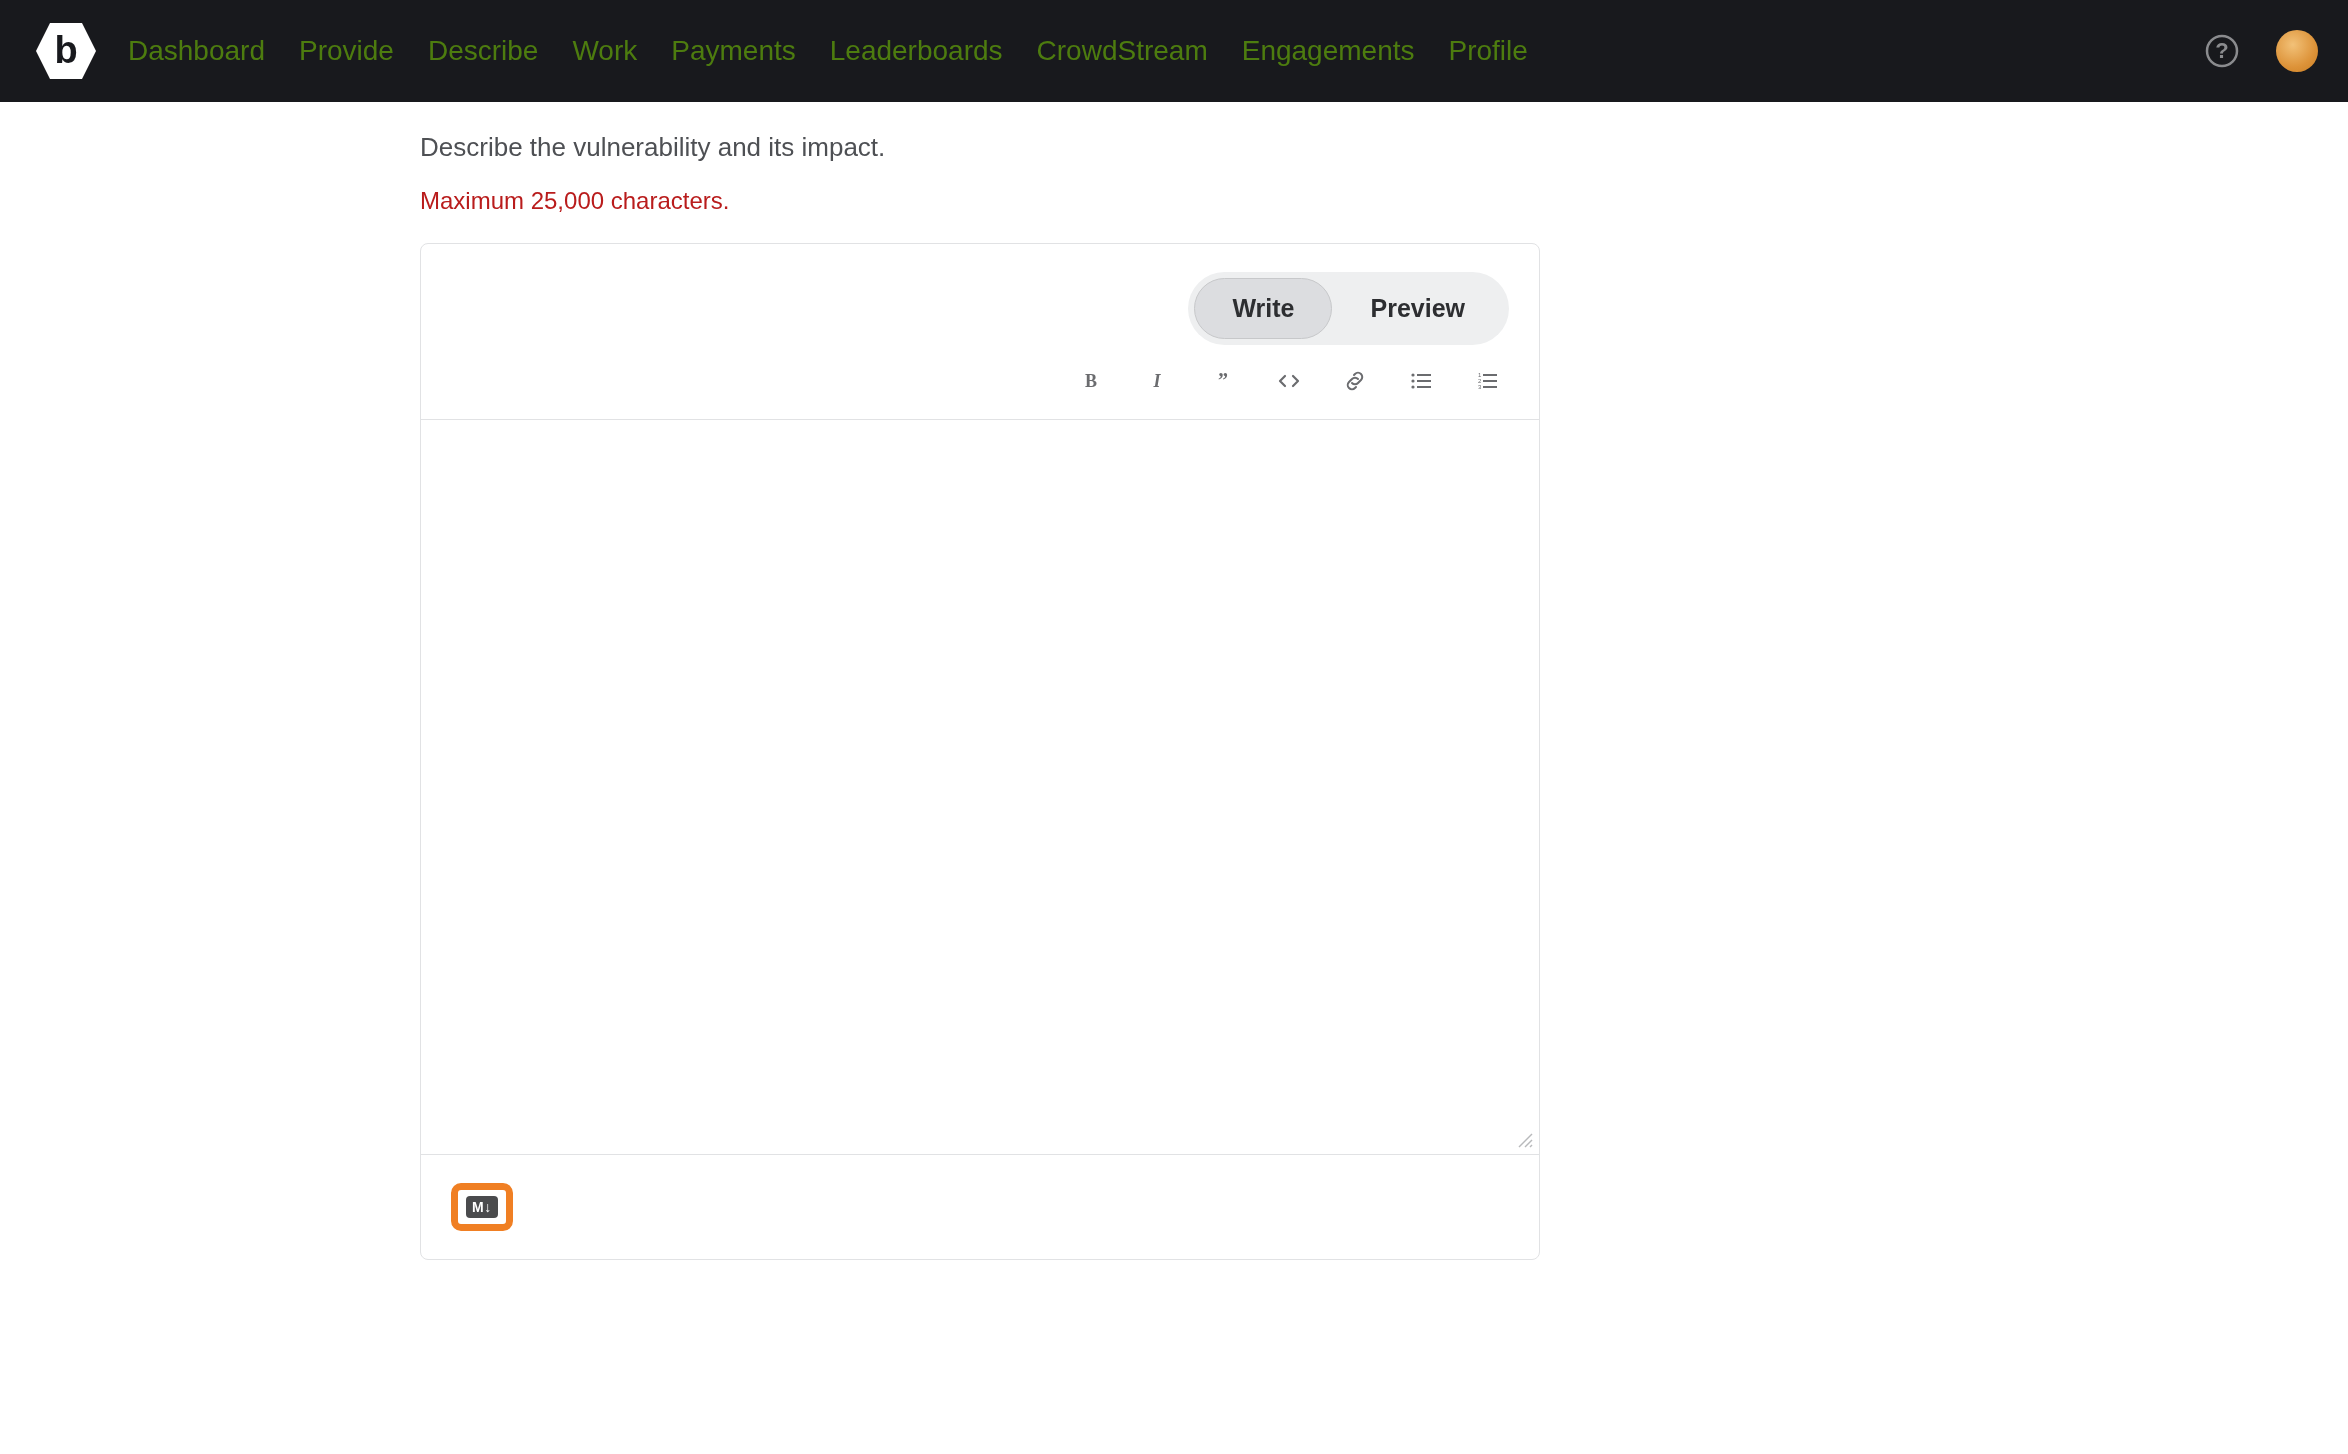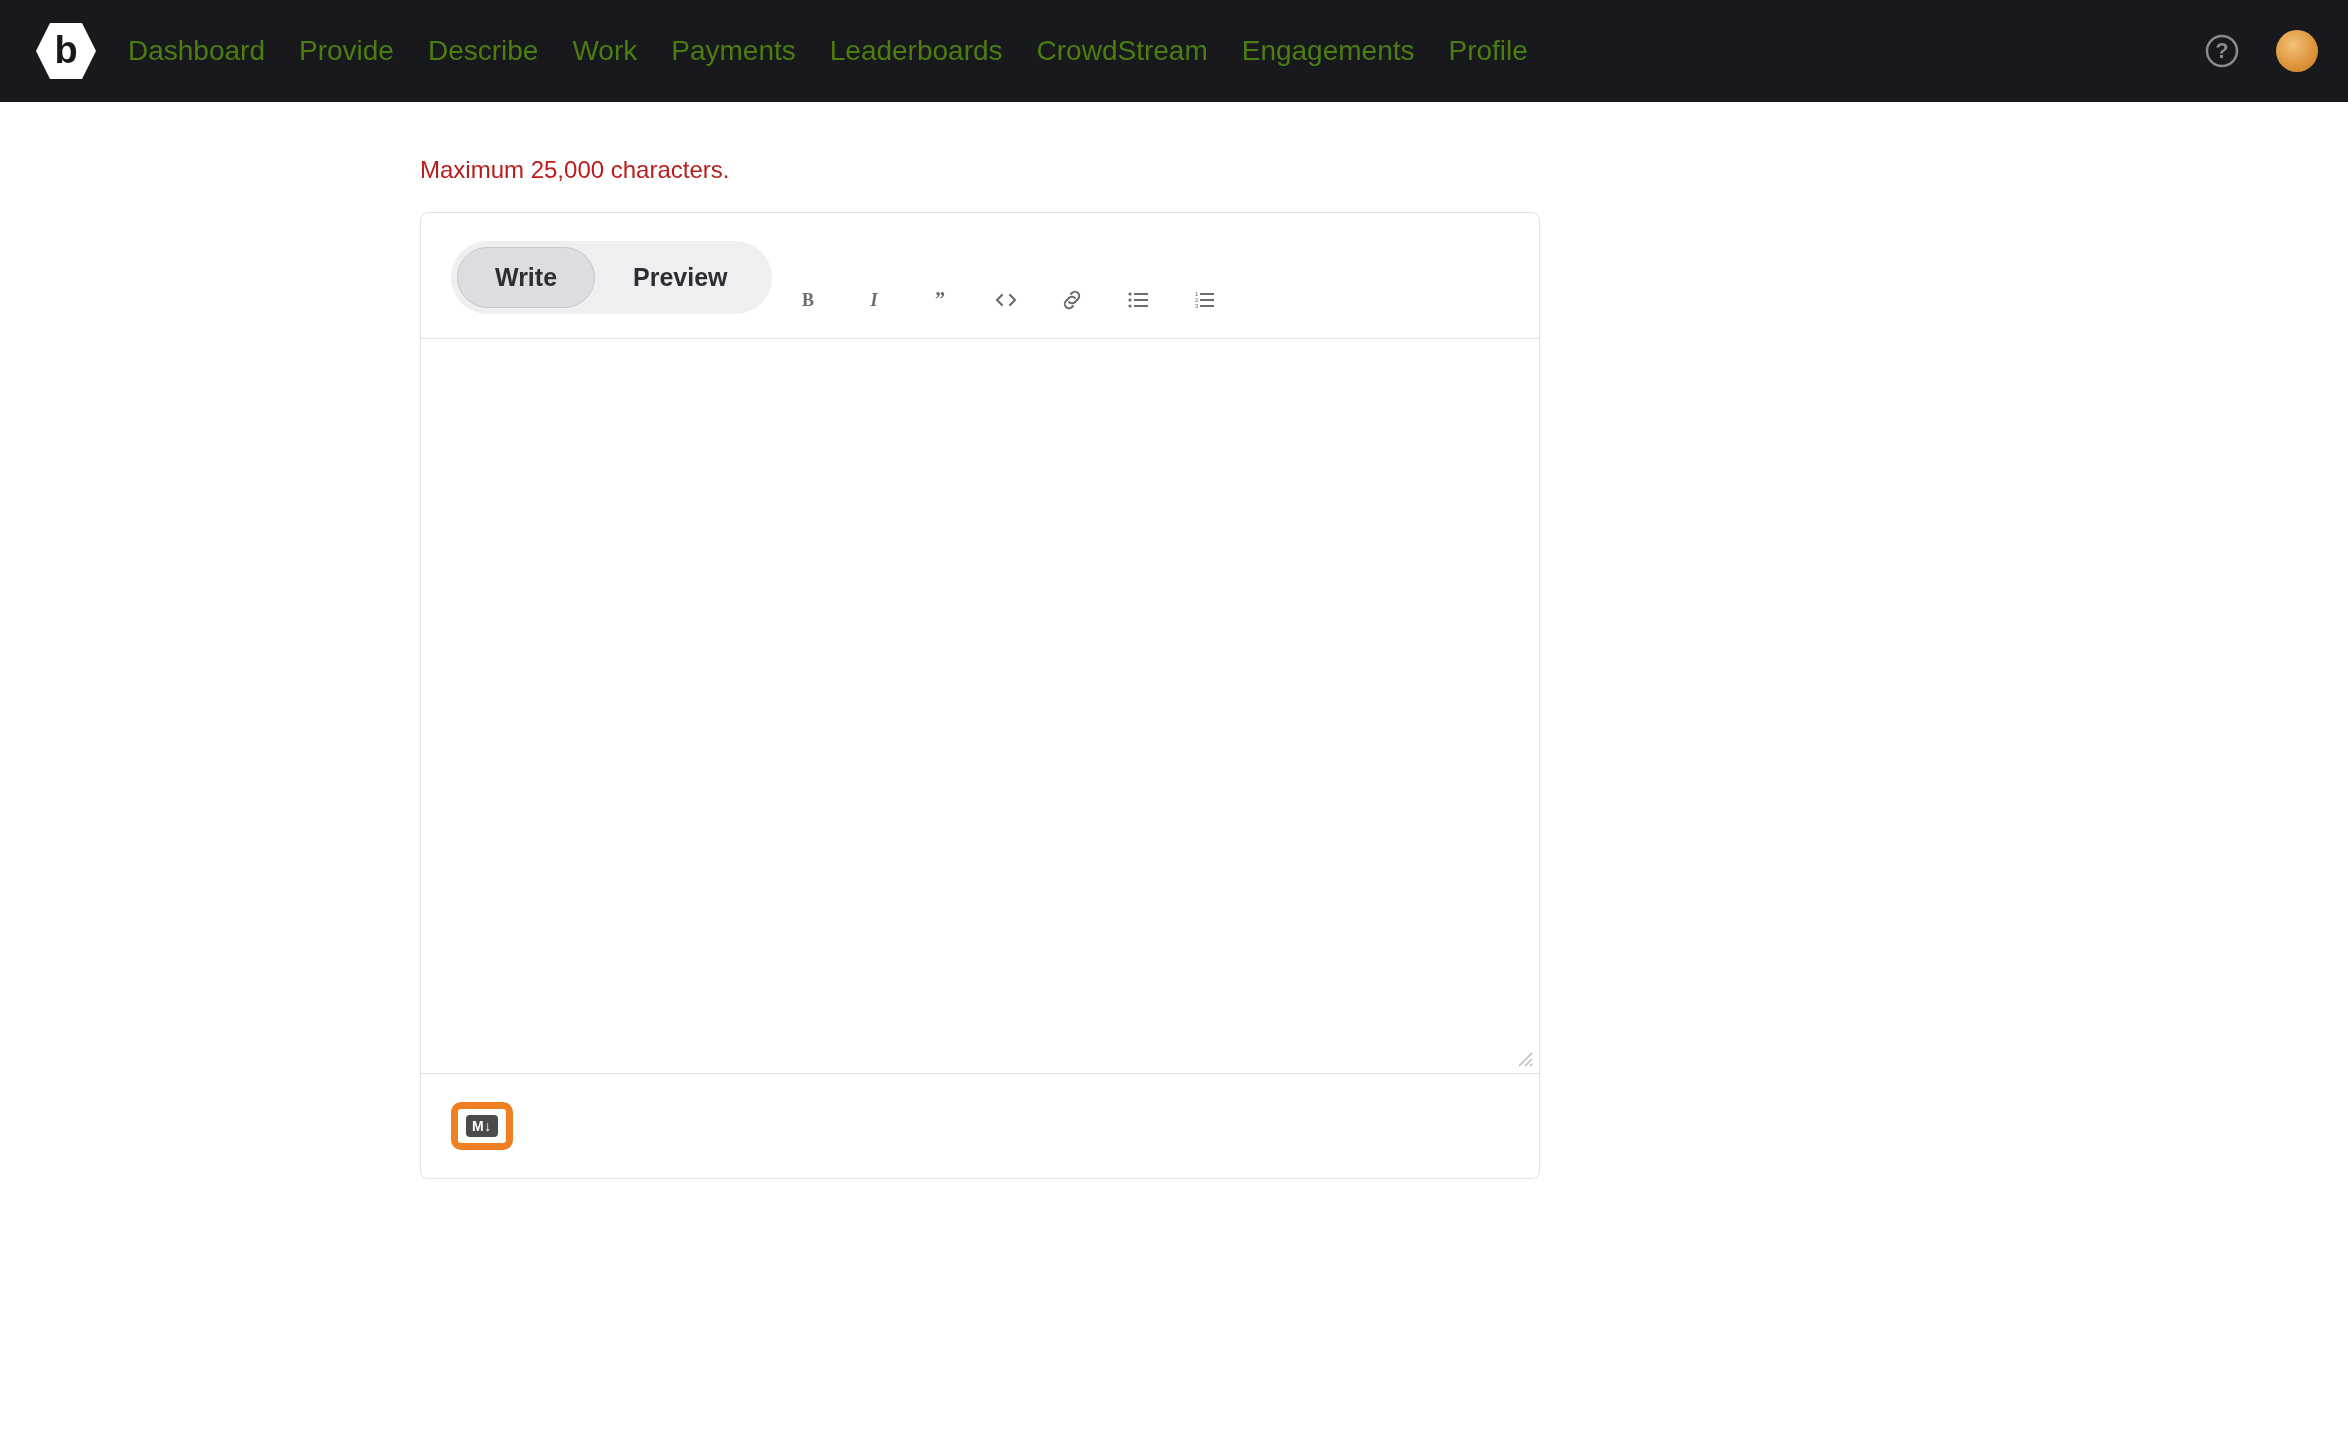--- a/index.html
+++ b/index.html
@@ -84,21 +84,21 @@
   .editor-card {
     width: 100%;
     border: 1px solid #e1e2e4;
     border-radius: 8px;
     background: #fff;
   }
   .editor-header {
     padding: 28px 30px 24px 30px;
     border-bottom: 1px solid #e1e2e4;
     display: flex;
-    flex-direction: row;
+    flex-direction: column;
     align-items: flex-end;
     gap: 22px;
   }
   .tab-pill {
     background: #eeeff0;
     border-radius: 50px;
     padding: 6px;
     display: flex;
     gap: 0;
   }
@@ -220,20 +220,21 @@
     <svg width="34" height="34" viewBox="0 0 34 34">
       <circle cx="17" cy="17" r="15" fill="none" stroke="#8a8b8e" stroke-width="2.5"></circle>
       <text x="17" y="24" text-anchor="middle" font-size="22" font-weight="700" fill="#8a8b8e" font-family="Arial">?</text>
     </svg>
   </div>
   <div class="avatar"></div>
 </div>
 
 <div class="main">
   <div class="content">
+    <p class="instruction">Describe the vulnerability and its impact.</p>
     <p class="helper">Maximum 25,000 characters.</p>
 
     <div class="editor-card">
       <div class="editor-header">
         <div class="tab-pill">
           <button class="tab-btn active">Write</button>
           <button class="tab-btn">Preview</button>
         </div>
         <div class="format-toolbar">
           <span class="fmt-btn">

